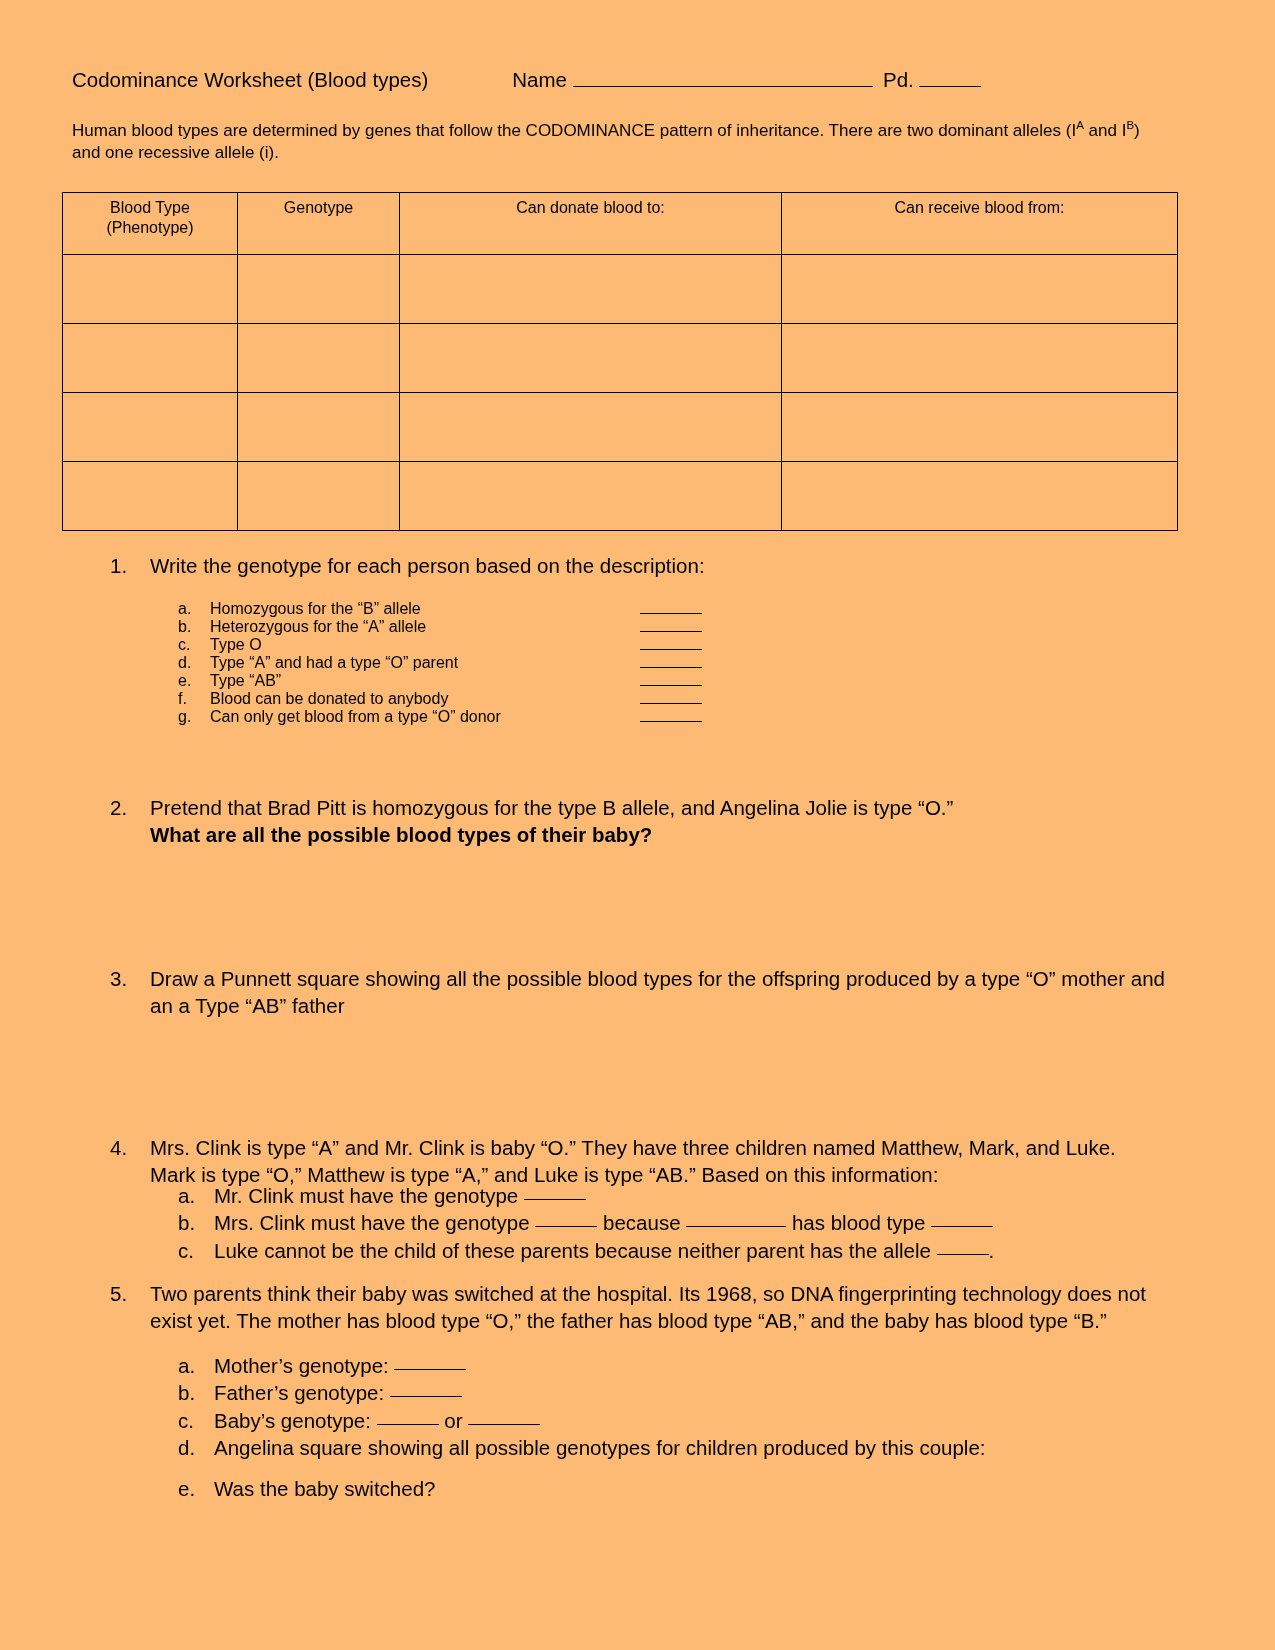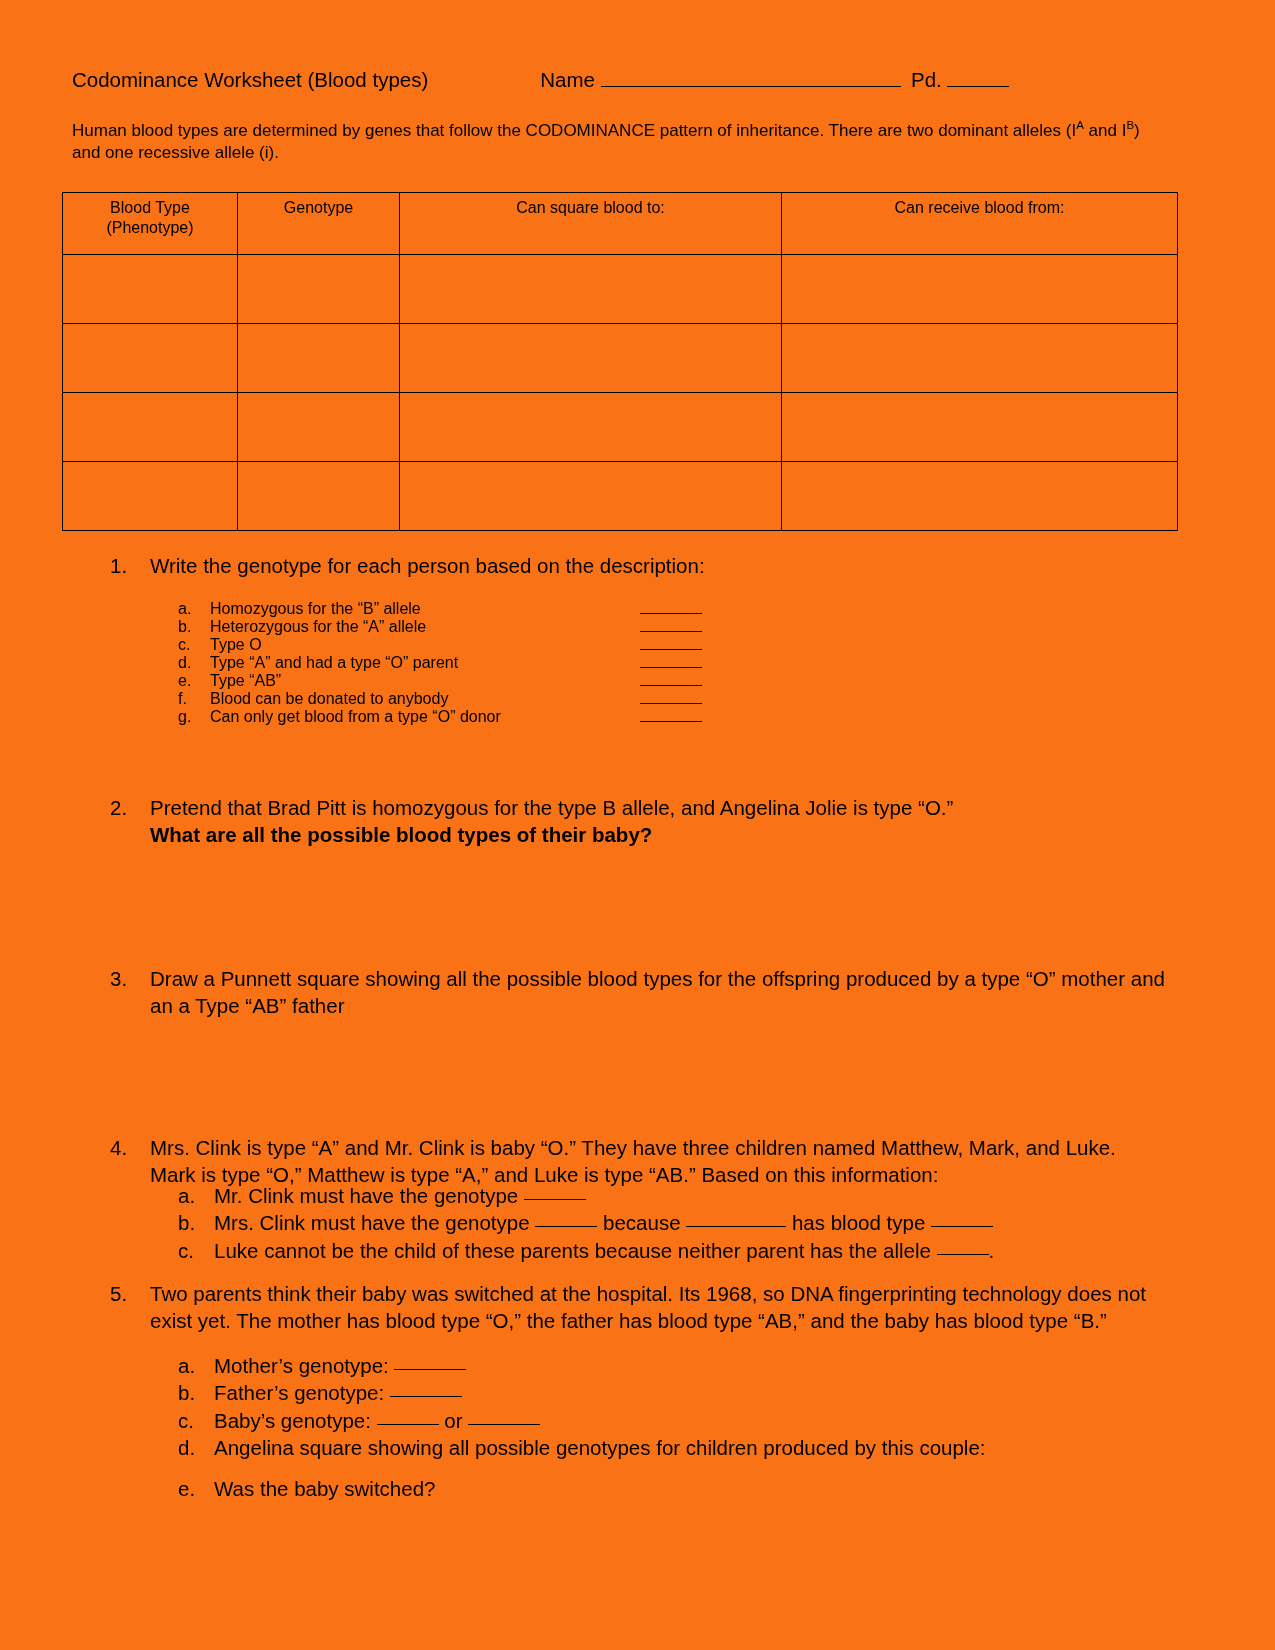--- a/index.html
+++ b/index.html
@@ -4,41 +4,41 @@
 <style>
   html, body {
     margin: 0;
     padding: 0;
     background: #ffffff;
   }
   .page {
     width: 1275px;
     height: 1650px;
     position: relative;
-    background: #f97316;
+    background: #fdba74;
     font-family: "Liberation Sans", sans-serif;
     color: #000000;
     box-sizing: border-box;
     padding: 0;
     overflow: hidden;
   }
 
   
   .header-row {
     position: absolute;
     left: 72px;
     top: 68px;
     width: 1060px;
     display: flex;
     align-items: baseline;
     font-size: 20.5px;
   }
   .worksheet-title { white-space: nowrap; }
   .name-block {
-    margin-left: 112px;
+    margin-left: 84px;
     display: flex;
     align-items: baseline;
     white-space: nowrap;
     text-align: center;
   }
   .name-label { margin-right: 6px; }
   .rule-name {
     display: inline-block;
     width: 300px;
     border-bottom: 1.6px solid #000;
@@ -177,21 +177,21 @@
     <thead>
       <tr>
         <th class="th-phenotype">
           <div>Blood Type</div>
           <div>(Phenotype)</div>
         </th>
         <th>
           <div>Genotype</div>
         </th>
         <th>
-          <div>Can square blood to:</div>
+          <div>Can donate blood to:</div>
         </th>
         <th>
           <div>Can receive blood from:</div>
         </th>
       </tr>
     </thead>
     <tbody>
       <tr>
         <td></td>
         <td></td>

